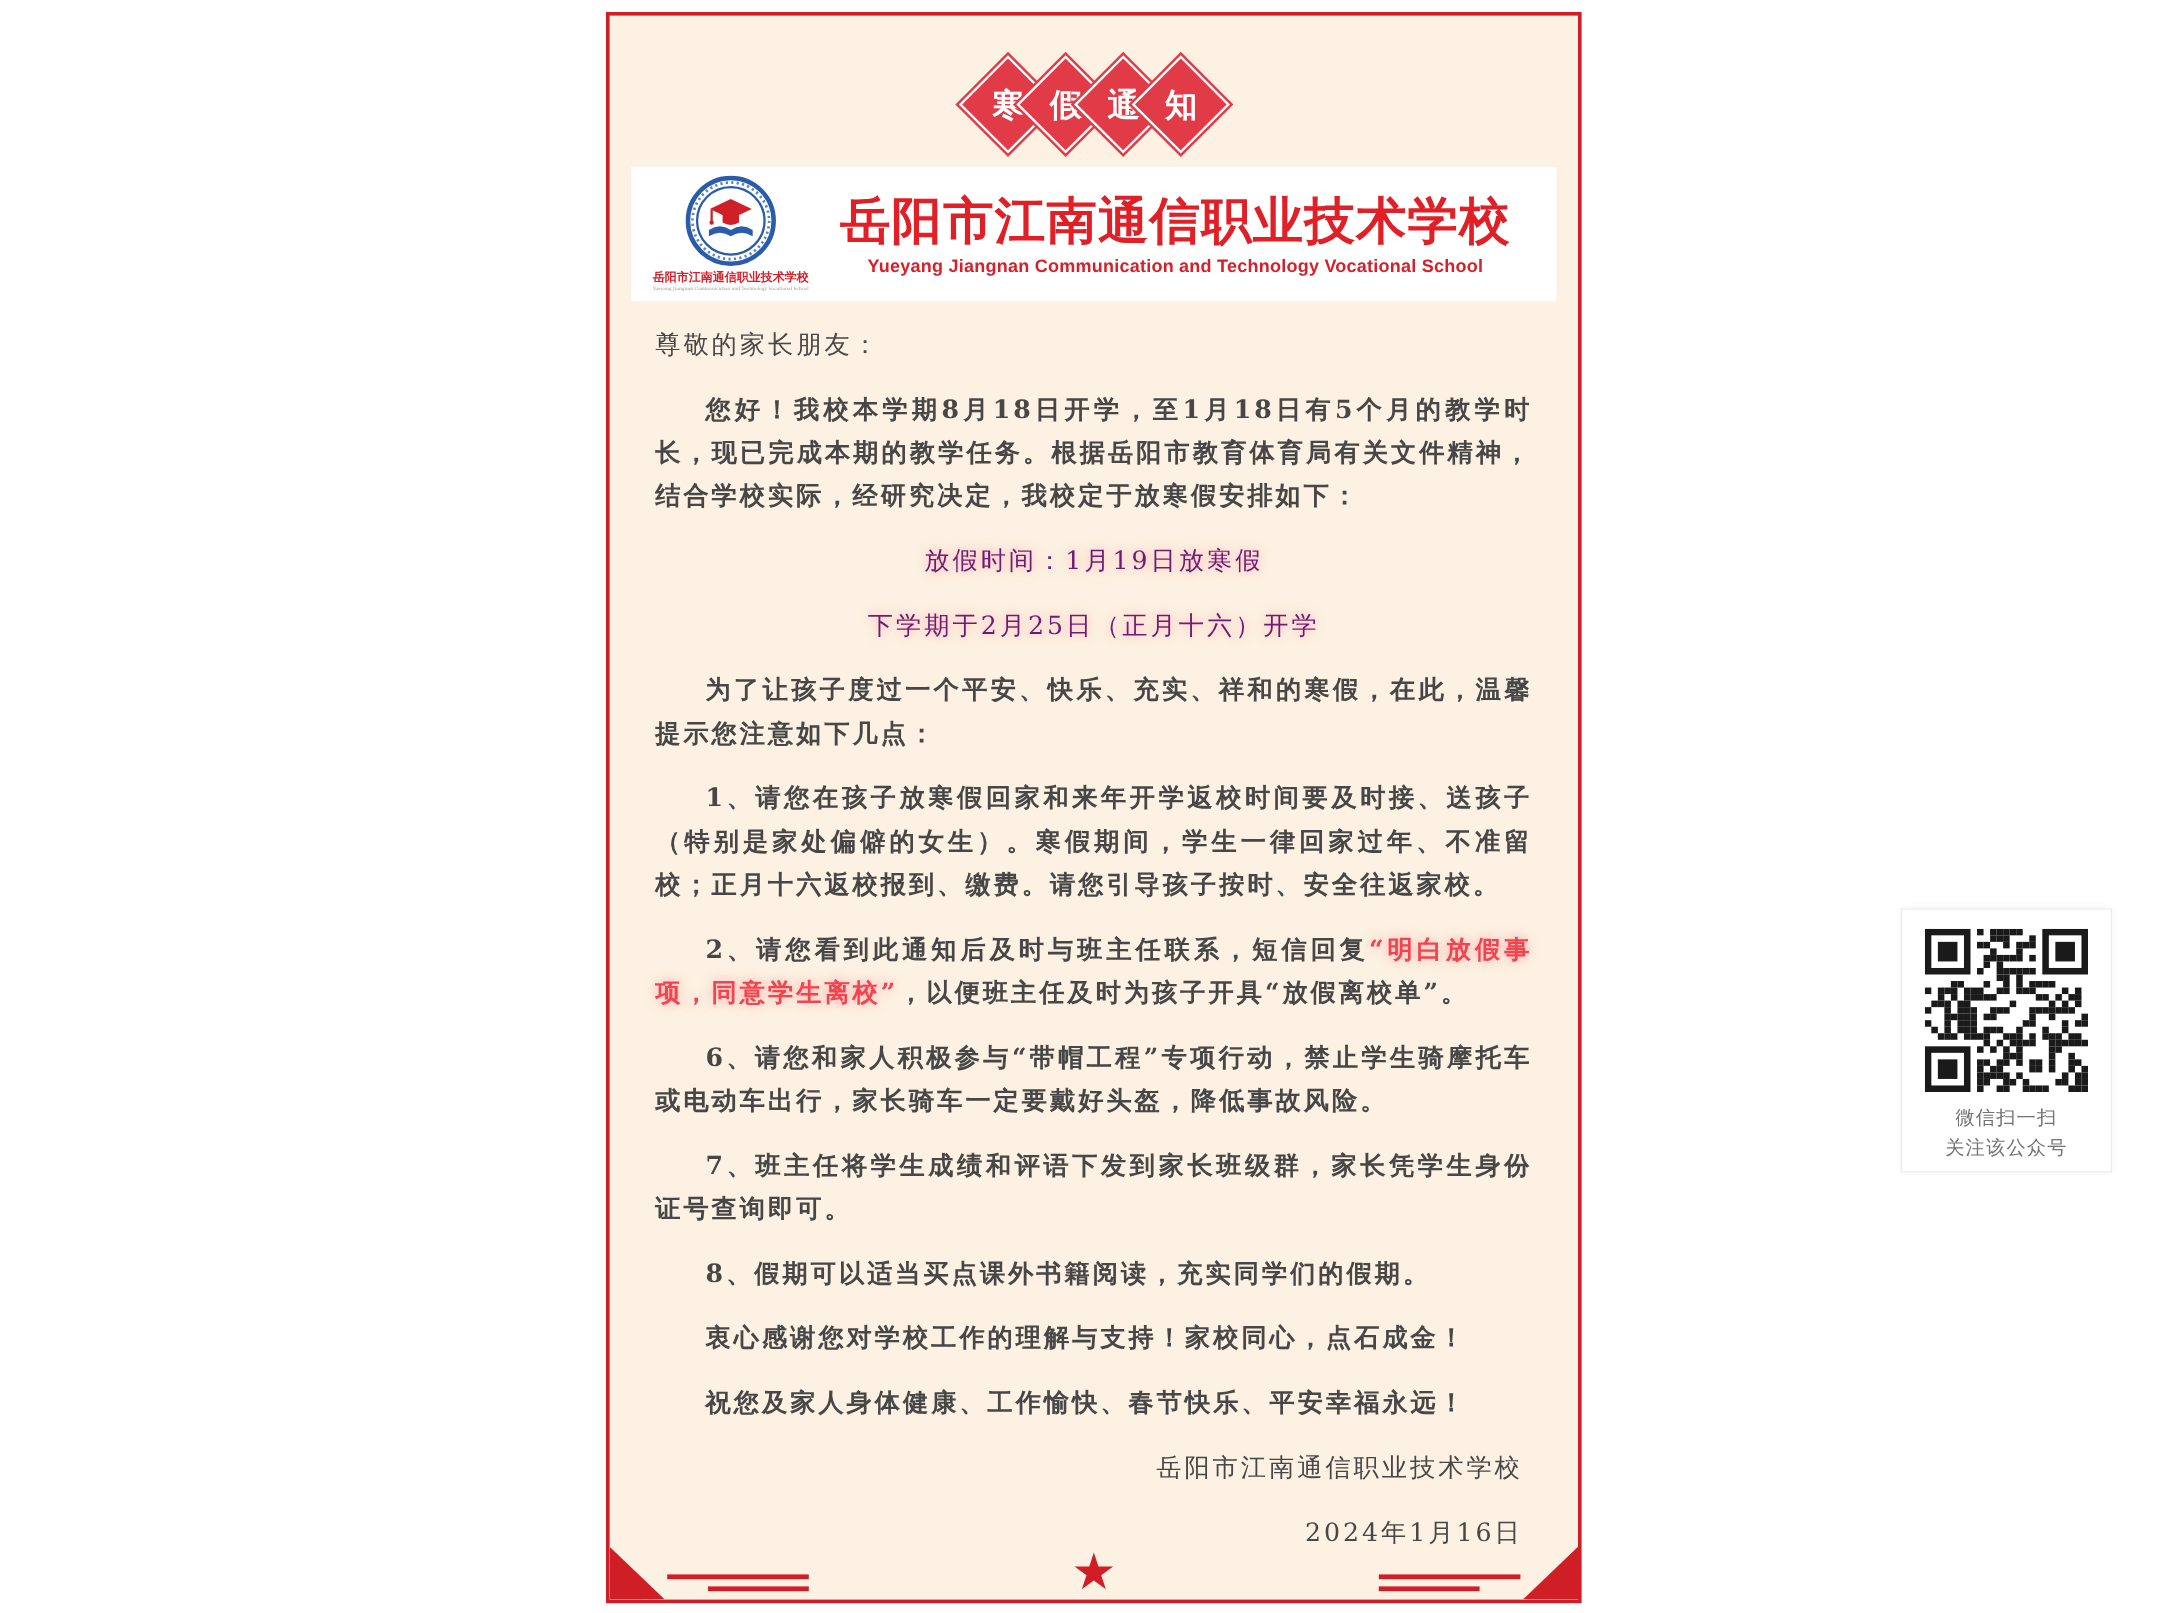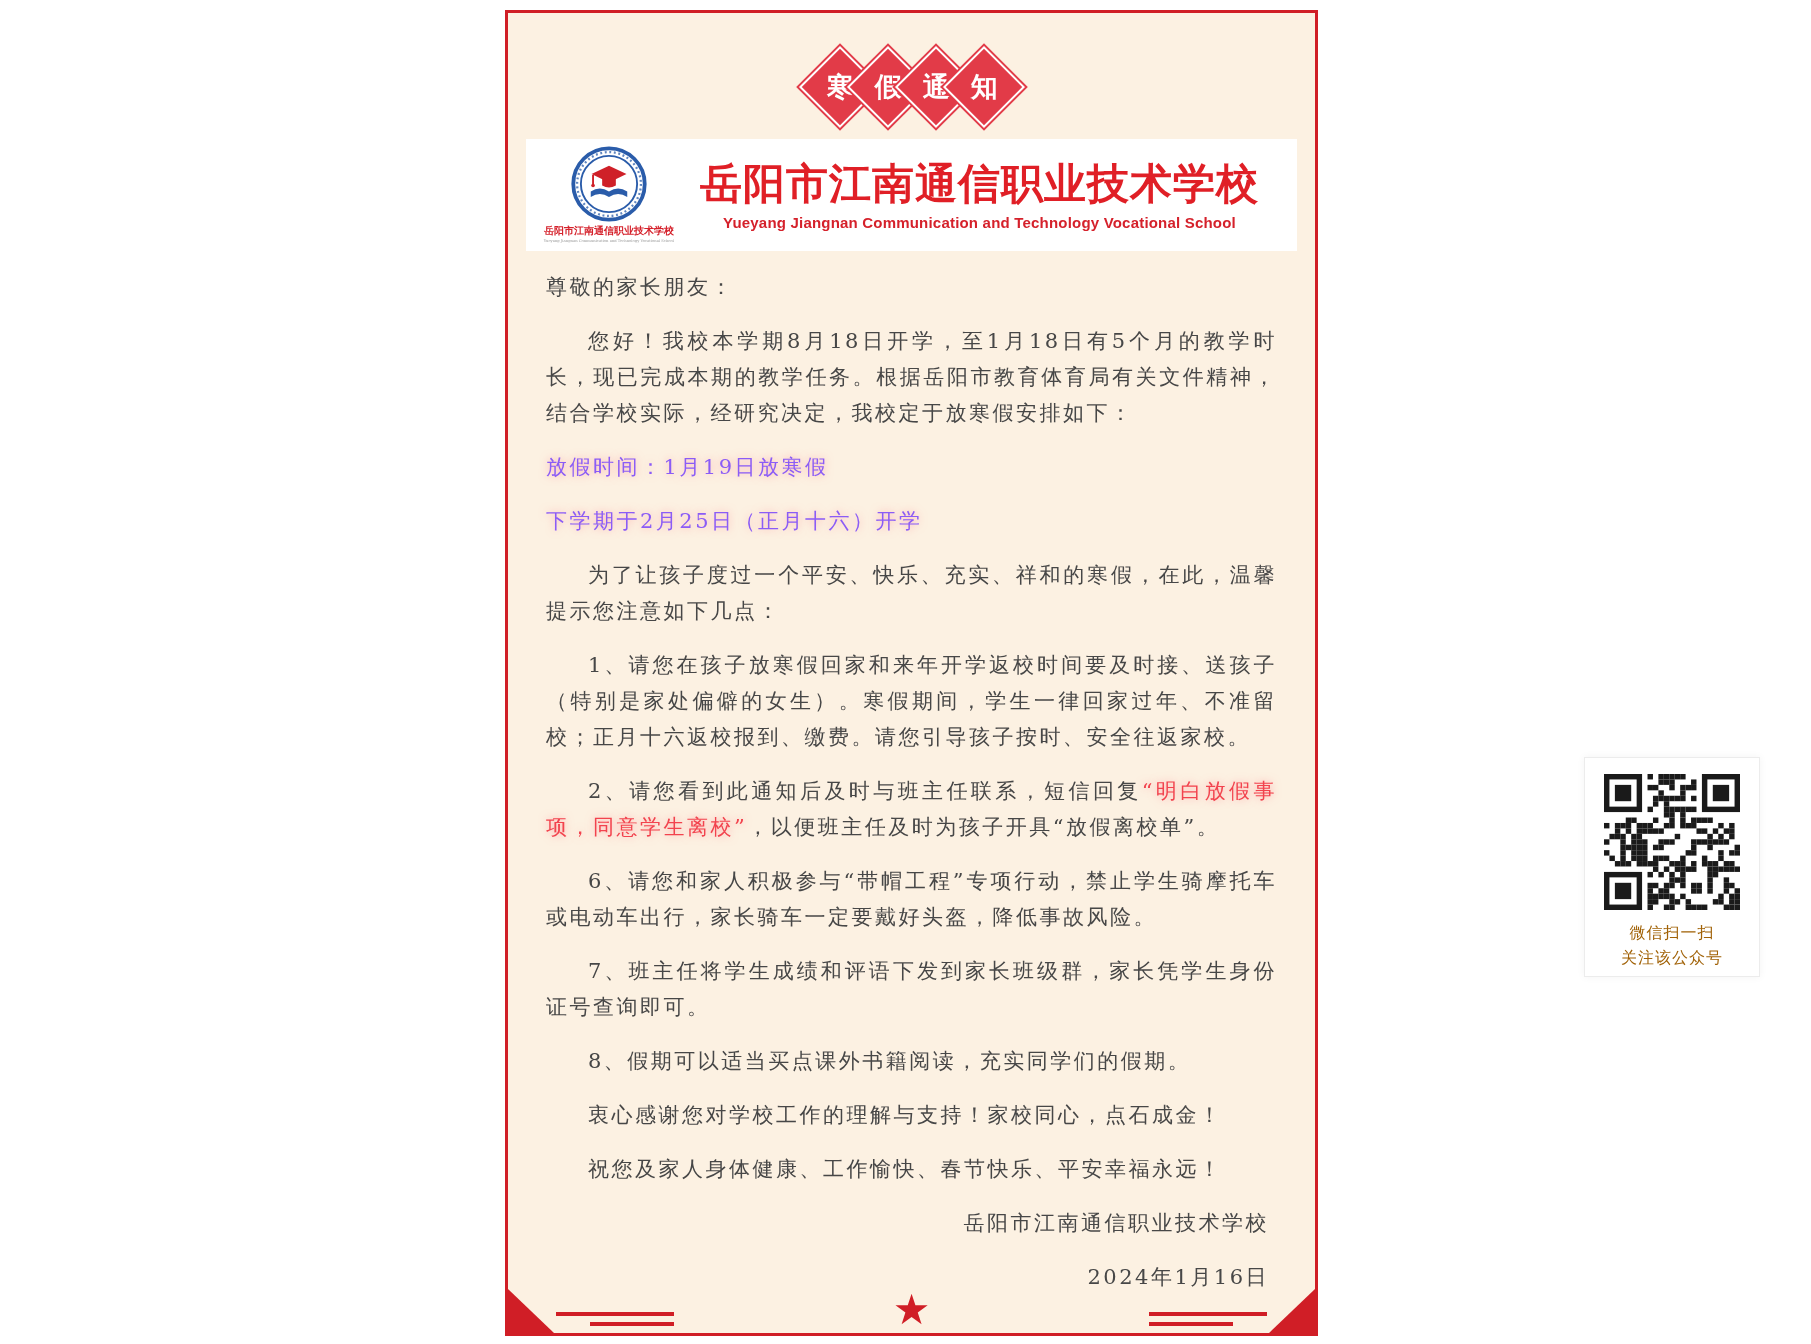--- a/index.html
+++ b/index.html
@@ -31,22 +31,22 @@
   .title-wrap{flex:1;text-align:center;padding-right:14px;}
   .cn-title{color:#e01f26;font-size:42px;font-weight:900;letter-spacing:1px;
             font-family:"Liberation Sans",sans-serif;line-height:48px;}
   .en-title{color:#d5212b;font-size:15px;font-weight:bold;margin-top:6px;
             font-family:"Liberation Sans",sans-serif;letter-spacing:0.2px;}
 
   
   .letter{margin:14px 20px 0;color:#474747;font-size:21px;line-height:36px;
           letter-spacing:2.5px;text-align:justify;word-break:break-all;}
   .letter p{margin:18px;}
-  .ind{text-indent:2em;}
-  .hl{text-indent:0;color:#8b5cf6;
+  .ind{text-indent:2em;font-weight:bold;}
+  .hl{text-align:center;text-indent:0;color:#701a75;
       text-shadow:0 0 9px rgba(255,120,130,.6);}
   .red-em{color:#f2434e;text-shadow:0 0 9px rgba(255,120,130,.6);}
   .sig{text-align:right;text-indent:0;padding-right:8px;}
 
   
   .tri-bl{position:absolute;left:0;bottom:0;width:46px;height:44px;
           background:#d01e26;clip-path:polygon(0 0,0 100%,100% 100%);}
   .tri-br{position:absolute;right:0;bottom:0;width:46px;height:44px;
           background:#d01e26;clip-path:polygon(100% 0,100% 100%,0 100%);}
   .dline{position:absolute;height:4px;background:#d01e26;}
@@ -57,21 +57,21 @@
   .star{position:absolute;left:50%;bottom:2px;transform:translateX(-50%);
         color:#d01e26;font-size:42px;line-height:42px;
         font-family:"DejaVu Sans",sans-serif;}
 
   
   .qr-panel{position:absolute;left:1584px;top:757px;width:176px;height:220px;
             box-sizing:border-box;background:#ffffff;border:1px solid #ececec;
             box-shadow:0 0 8px rgba(0,0,0,.05);display:flex;flex-direction:column;
             align-items:center;padding-top:16px;}
   .qr-code{width:136px;height:136px;}
-  .qr-caption{margin-top:10px;text-align:center;color:#a16207;font-size:16px;
+  .qr-caption{margin-top:10px;text-align:center;color:#737373;font-size:16px;
               line-height:25px;letter-spacing:1px;
               font-family:"Liberation Sans",sans-serif;}
 </style>
 </head>
 <body>
 
 <div class="card">
 
   <div class="diamond-row">
     <div class="diamond">

